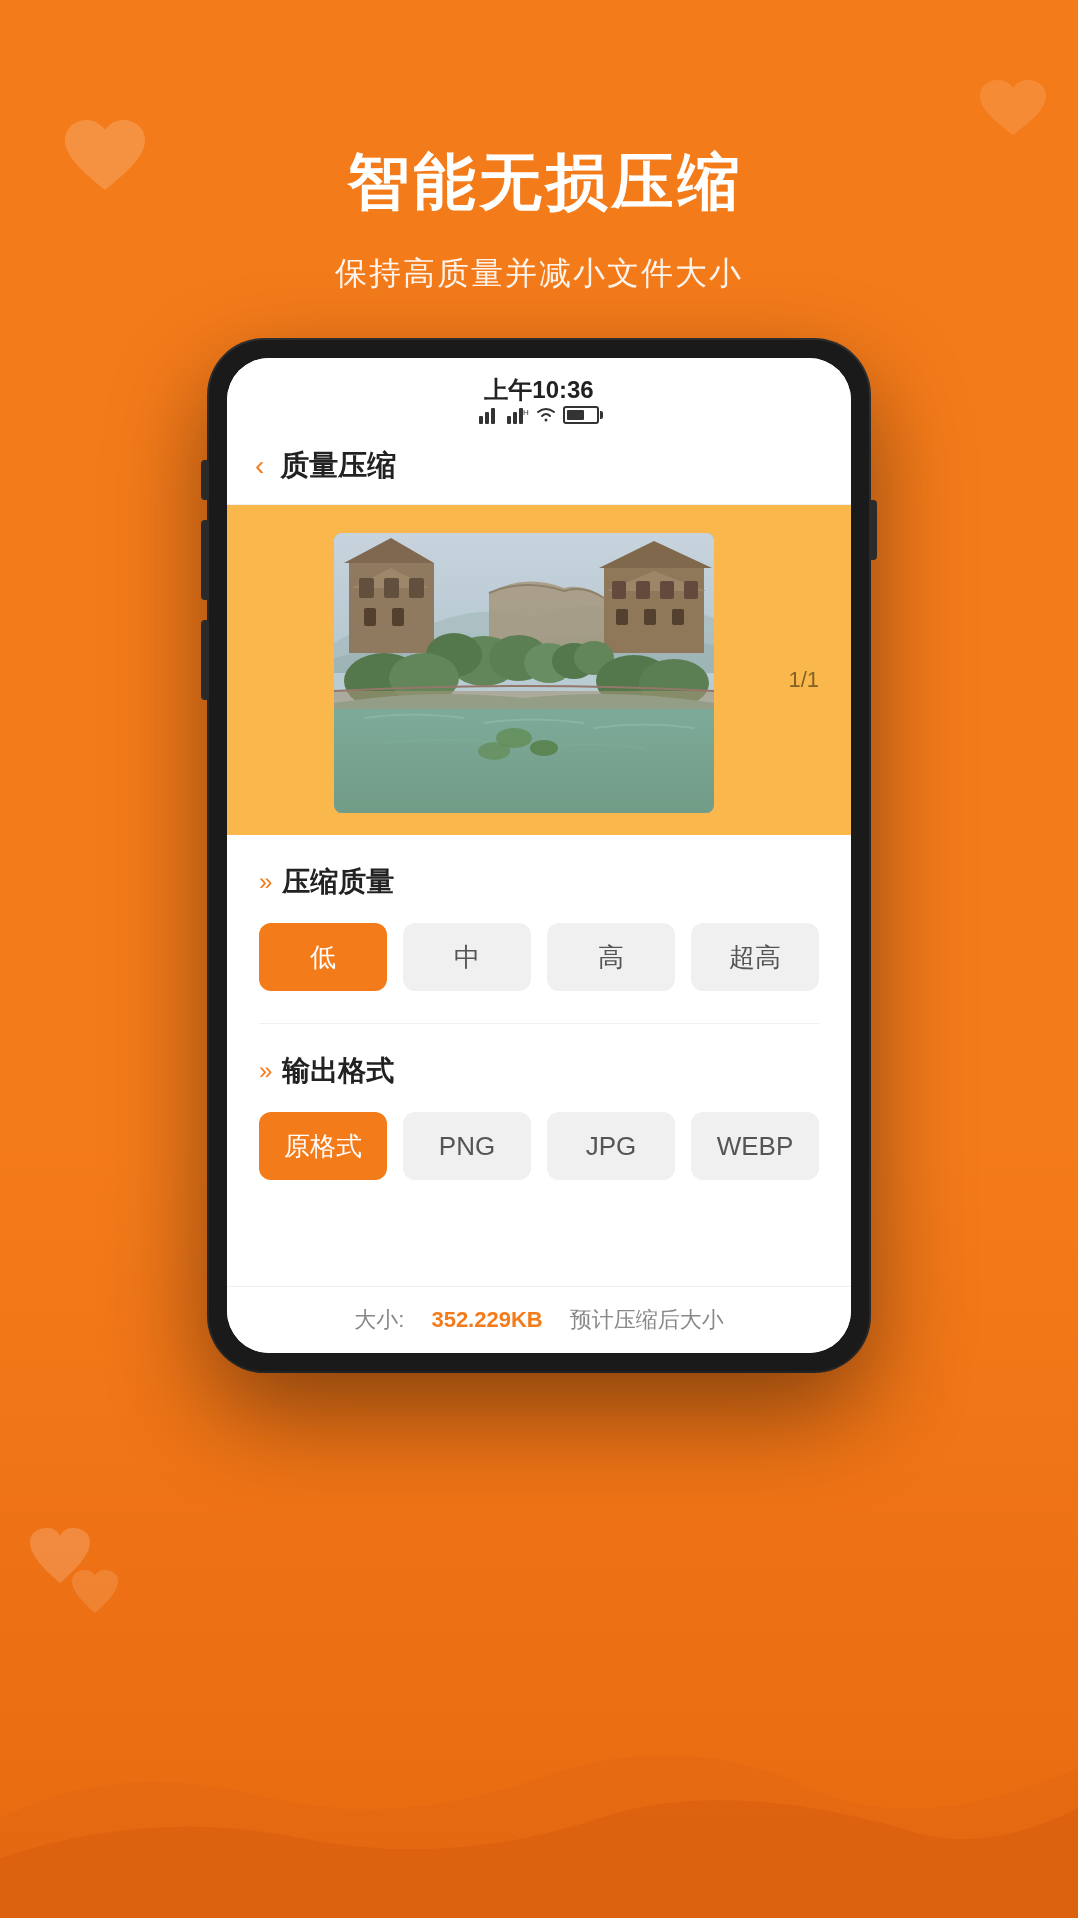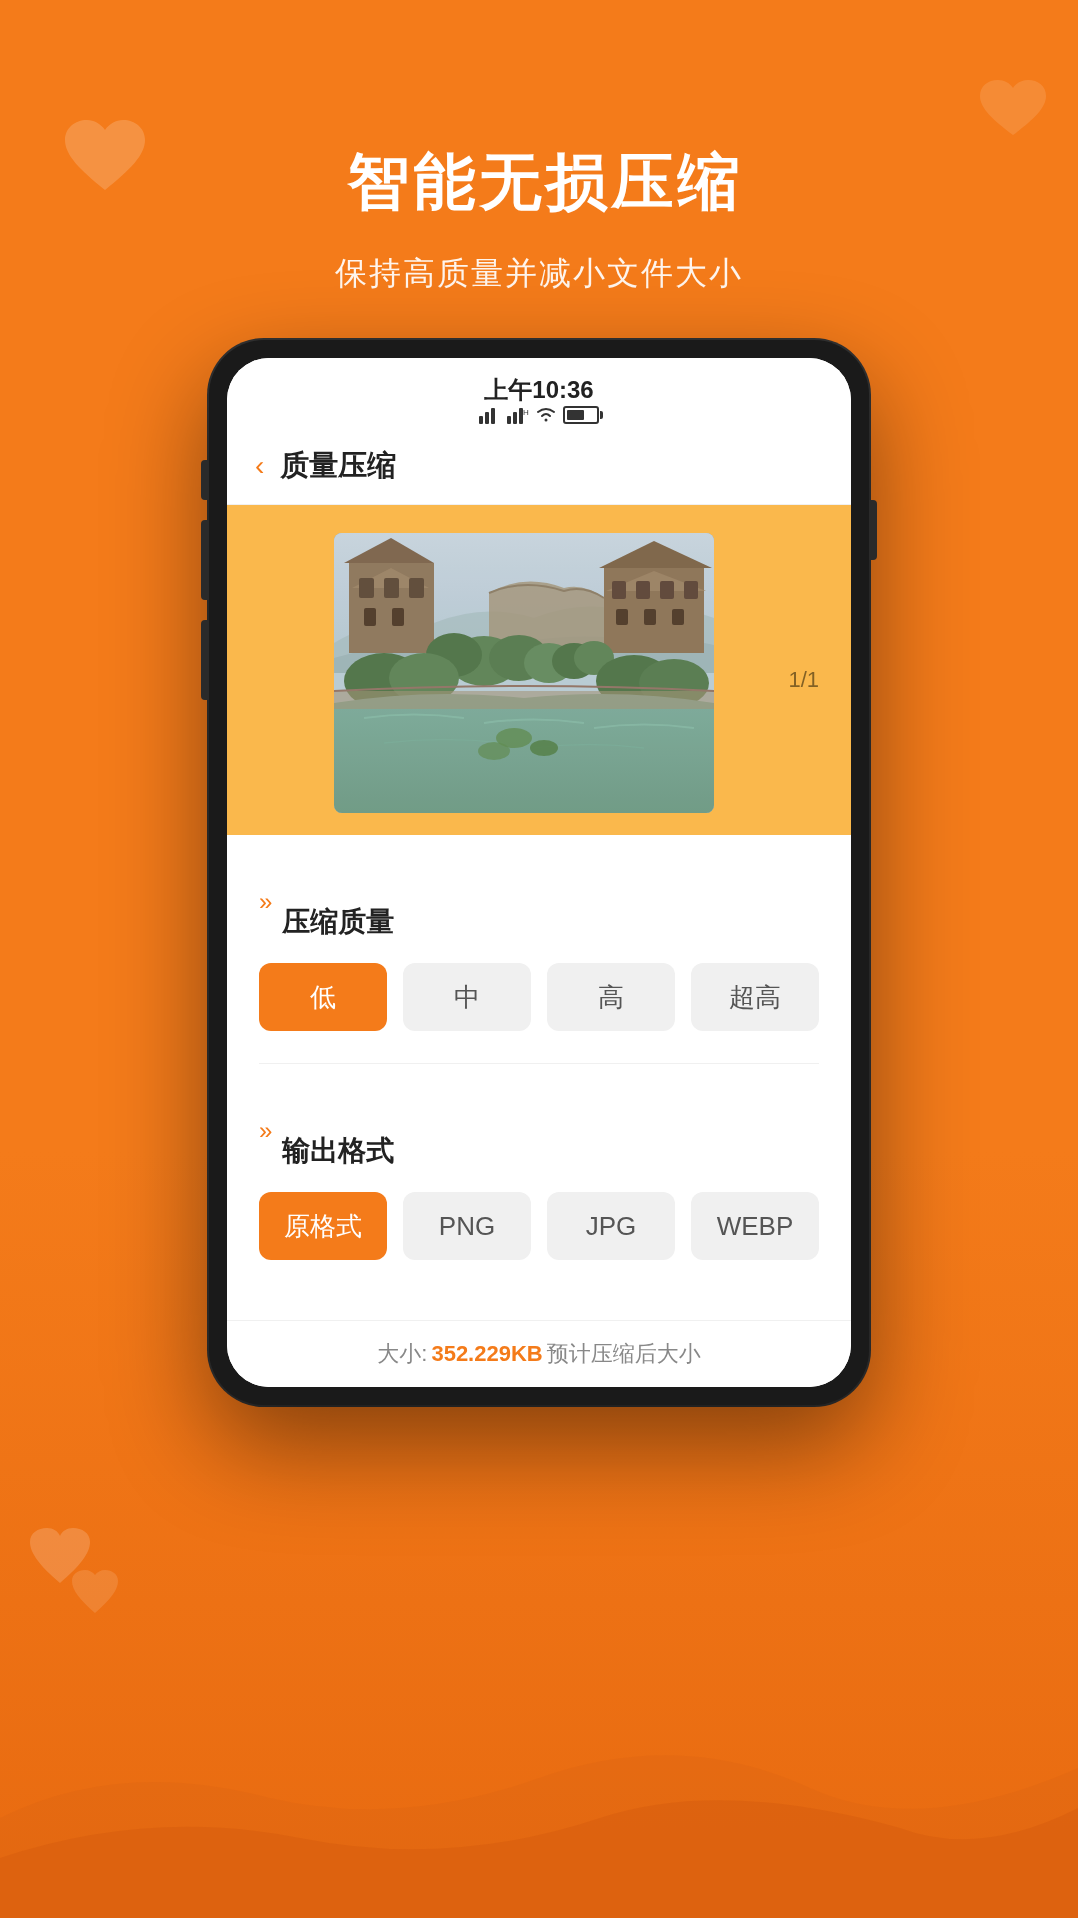--- a/index.html
+++ b/index.html
@@ -217,21 +217,20 @@
 
     .section-icon {
       color: #F47B1A;
       font-size: 24px;
     }
 
     .section-title {
       font-size: 28px;
       font-weight: 700;
       color: #222;
-      margin-top: 40px;
     }
 
     .options-row {
       display: flex;
       gap: 16px;
       margin-bottom: 32px;
     }
 
     .option-btn {
       flex: 1;
@@ -262,23 +261,24 @@
       margin: 8px 0 28px;
     }
 
     
     .bottom-bar {
       background: #fff;
       padding: 18px 32px;
       display: flex;
       align-items: center;
       justify-content: center;
-      gap: 4px;
+      gap: 27px;
       font-size: 22px;
       border-top: 1px solid #f0f0f0;
+      margin-top: 46px;
     }
 
     .file-size-current {
       color: #F47B1A;
       font-weight: 700;
     }
 
     .file-size-label {
       color: #888;
     }

